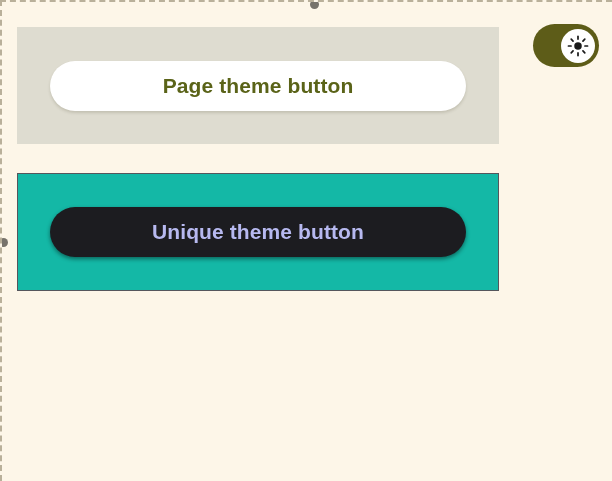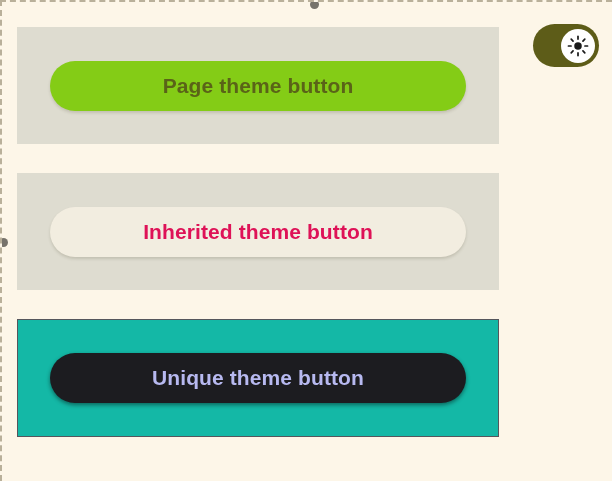--- a/index.html
+++ b/index.html
@@ -108,21 +108,21 @@
     border: none;
     border-radius: 28px;
     font-family: "Liberation Sans", sans-serif;
     font-size: 21px;
     font-weight: bold;
     letter-spacing: .1px;
     cursor: pointer;
     padding: 0;
   }
   .theme-button.page {
-    background: #84cc16;
+    background: #ffffff;
     color: #5a6318;
     box-shadow: 0 2px 3px rgba(90, 85, 60, .20);
   }
   .theme-button.inherited {
     background: #f2ede0;
     color: #de1257;
     box-shadow: 0 2px 3px rgba(90, 85, 60, .20);
   }
   .theme-button.unique {
     background: #1c1c20;
@@ -157,22 +157,19 @@
       </span>
     </span>
   </button>
 
   <div class="card-stack">
 
     <div class="theme-card light">
       <button class="theme-button page">Page theme button</button>
     </div>
 
-    <div class="theme-card light">
-      <button class="theme-button inherited">Inherited theme button</button>
-    </div>
 
     <div class="theme-card dark">
       <button class="theme-button unique">Unique theme button</button>
     </div>
 
   </div>
 </div>
 
 </body></html>

